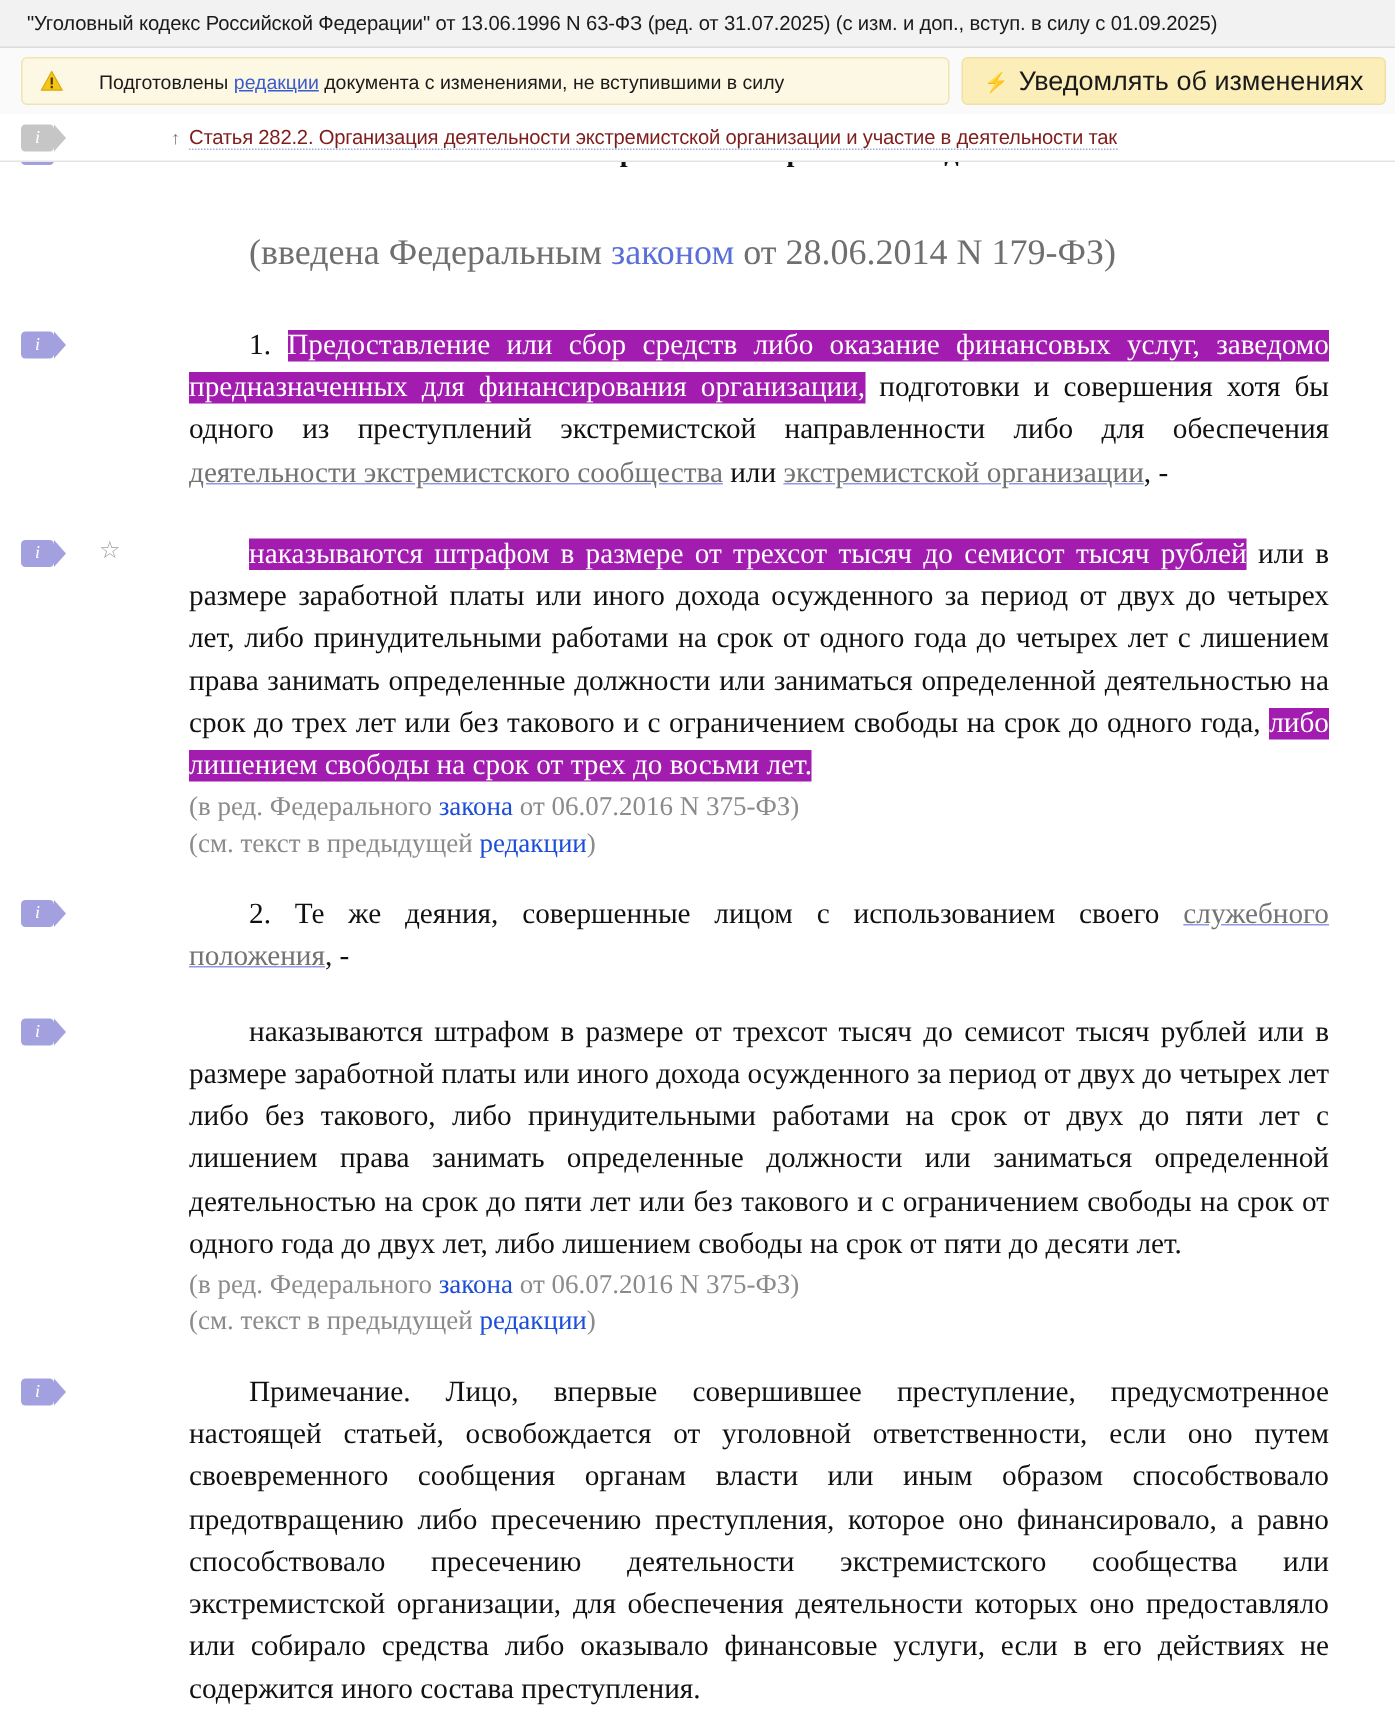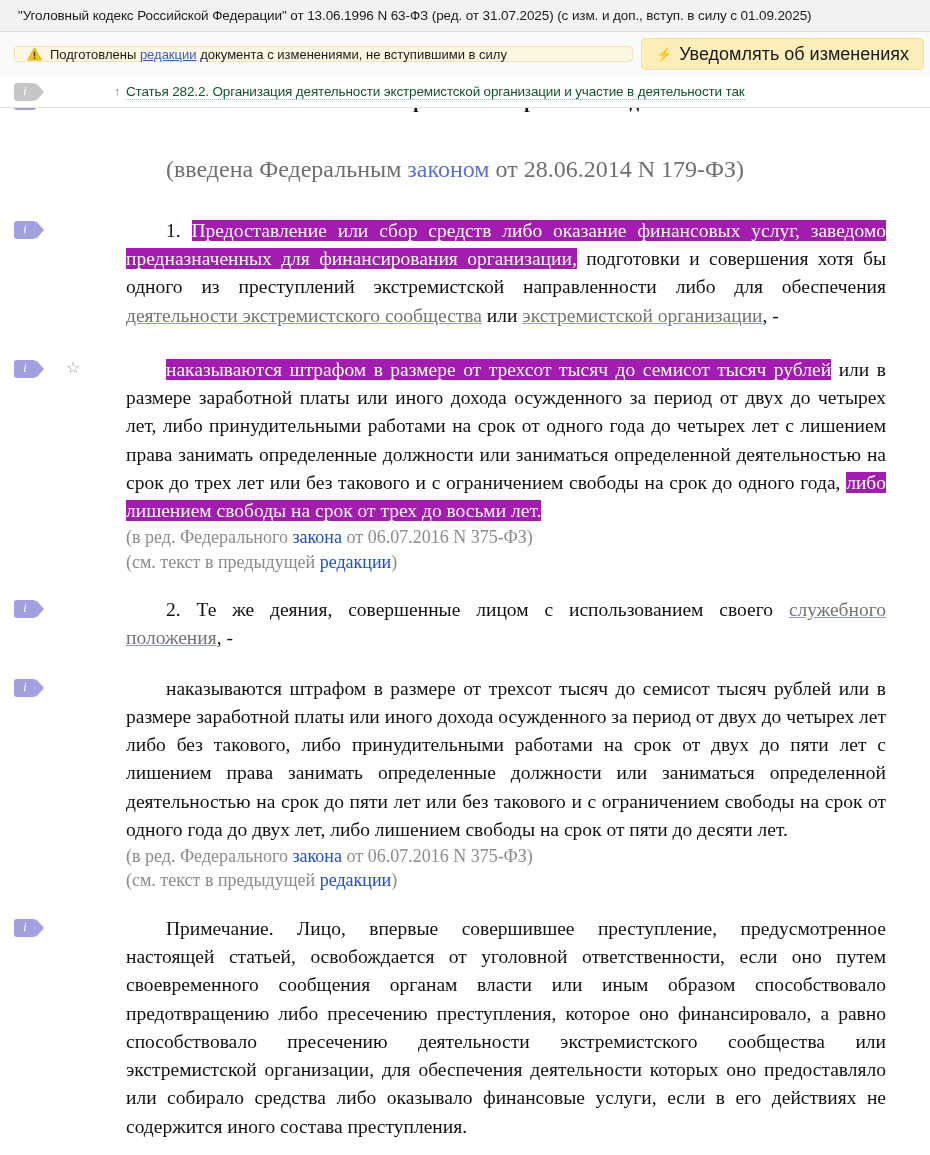--- a/index.html
+++ b/index.html
@@ -37,29 +37,29 @@
     height: 44px;
     background: #fafafa;
     display: flex;
     align-items: center;
     padding: 0 10px 0 14px;
     box-sizing: border-box;
     gap: 8px;
   }
   .notice-box {
     flex: 1 1 auto;
-    height: 16px;
+    height: 32px;
     background: #fdf8e3;
     border: 1px solid #f2e4b0;
     border-radius: 4px;
     display: flex;
     align-items: center;
     padding: 0 12px;
     box-sizing: border-box;
-    gap: 8px;
+    gap: 24px;
     min-width: 0;
   }
   .warn-icon {
     width: 15px;
     height: 14px;
     flex: 0 0 auto;
     display: block;
   }
   .notice-text {
     font-size: 13px;
@@ -123,21 +123,21 @@
     padding-left: 36px;
   }
   .crumb-up {
     color: #6f7580;
     font-size: 12px;
     line-height: 1;
     flex: 0 0 auto;
   }
   .crumb-link {
     font-size: 13.5px;
-    color: #14532d;
+    color: #7f1d1d;
     white-space: nowrap;
     border-bottom: 1px dotted #9bb0d8;
     cursor: pointer;
     letter-spacing: -0.15px;
   }
 
   
   .badge-i {
     position: relative;
     width: 22px;

